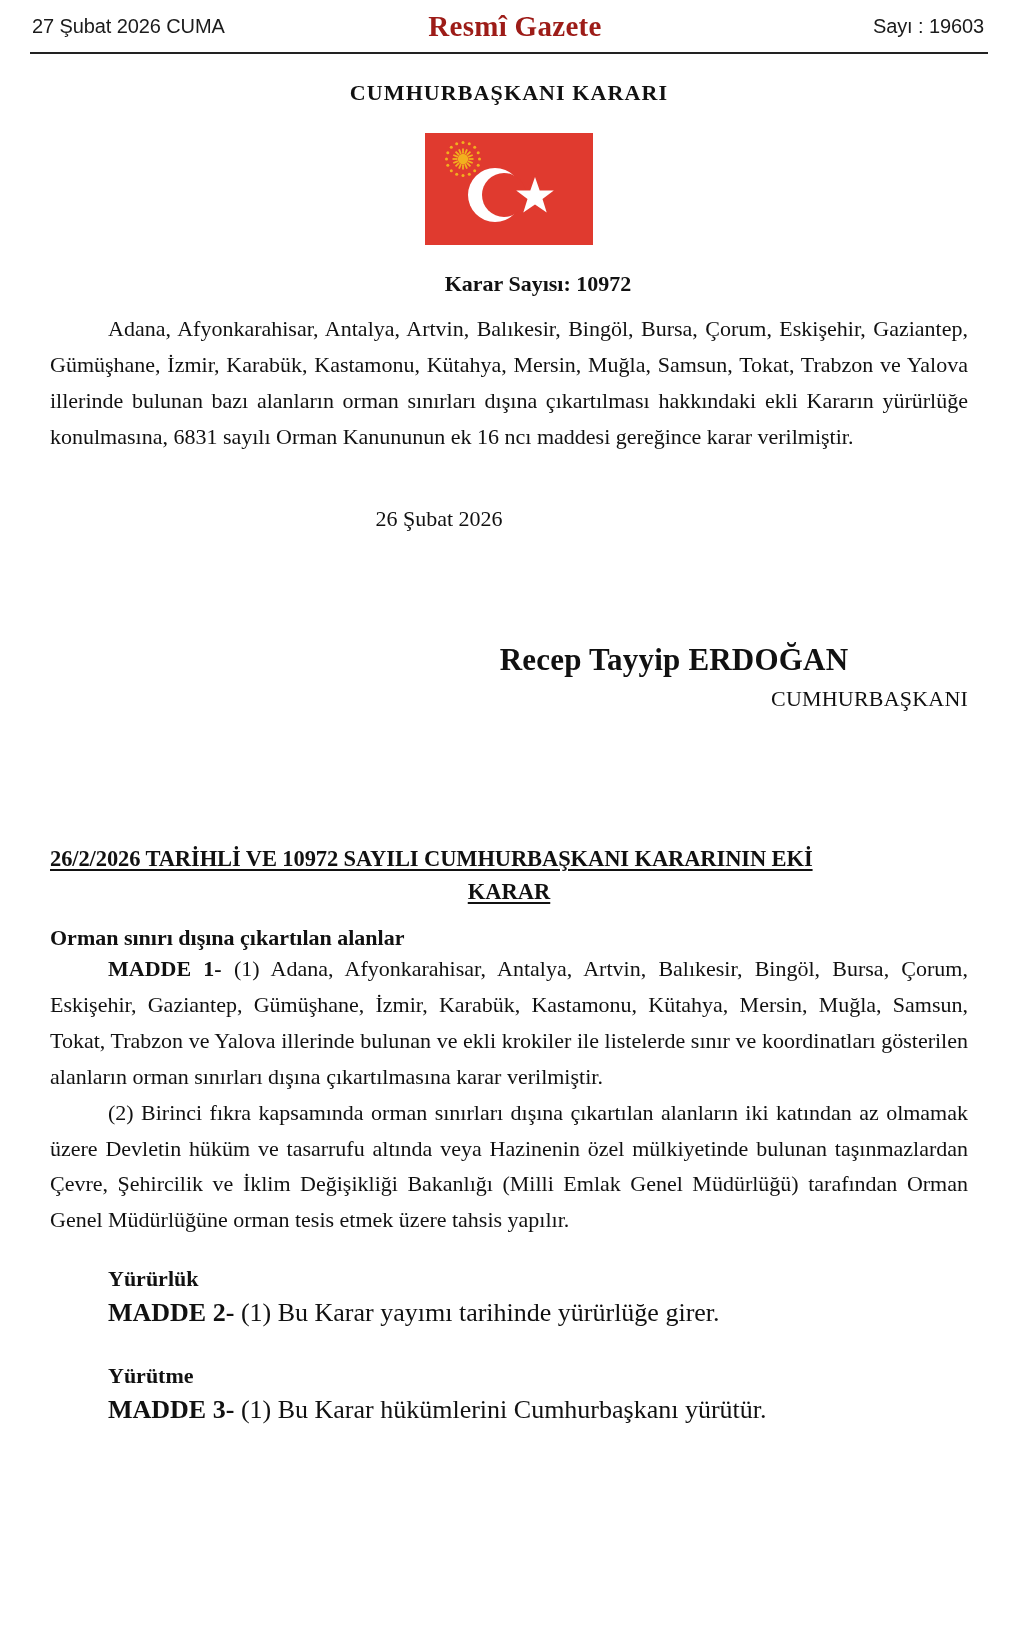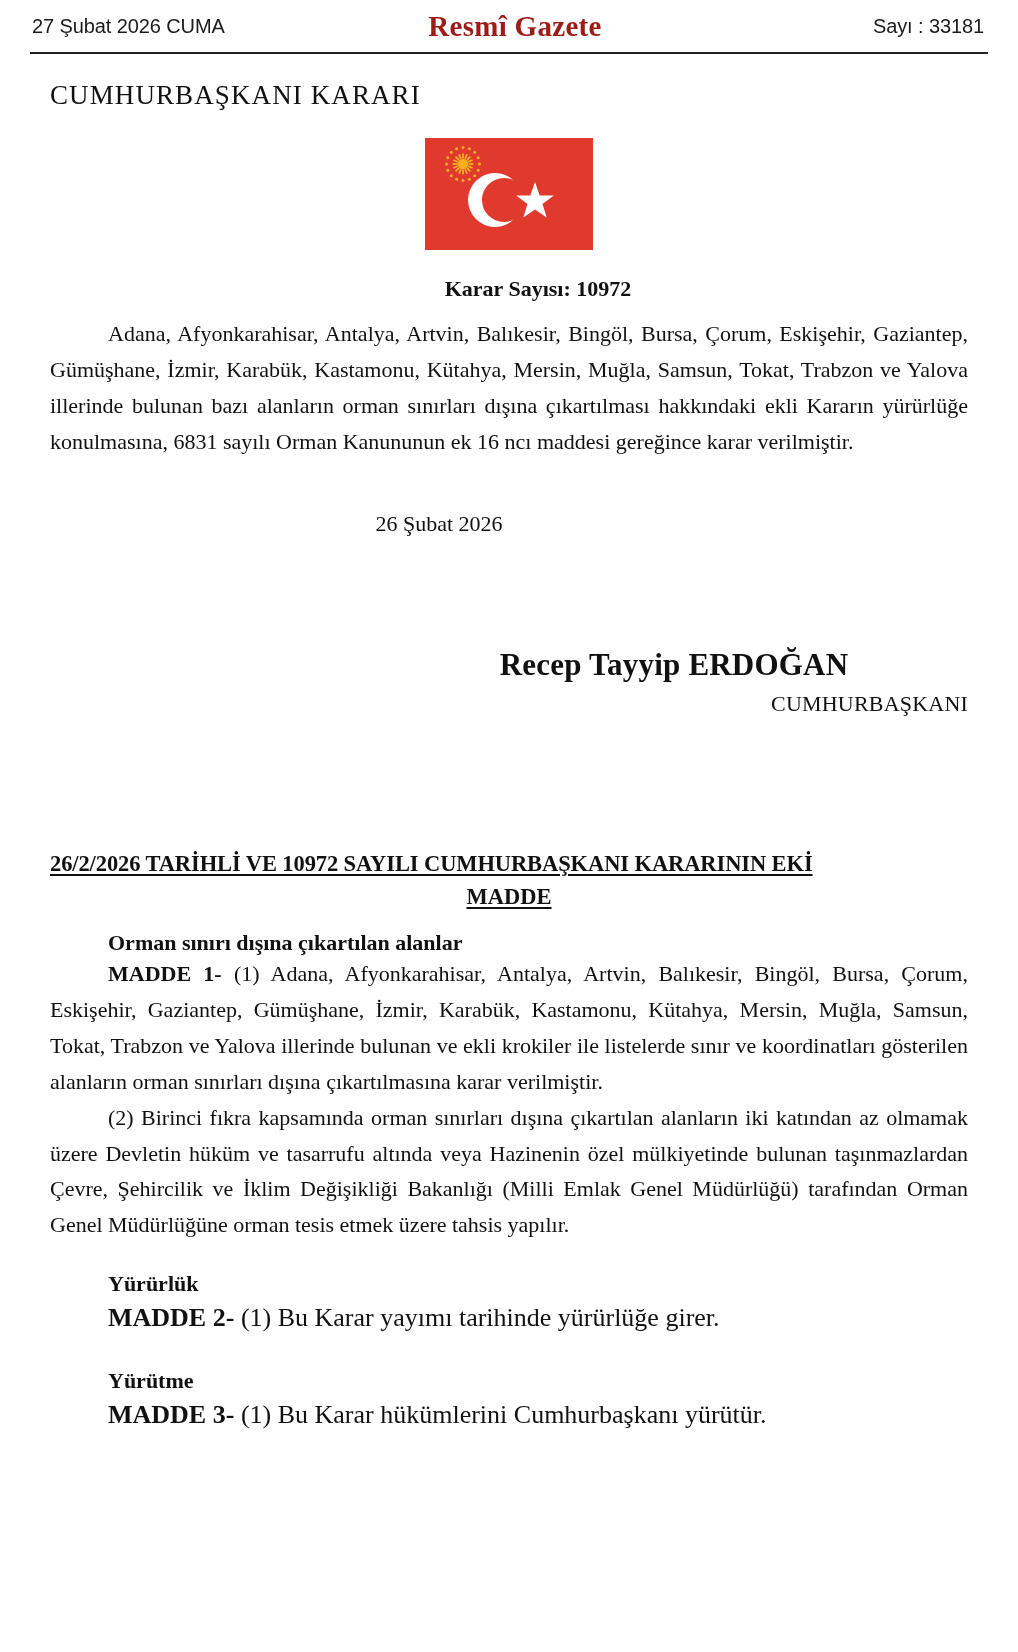--- a/index.html
+++ b/index.html
@@ -51,22 +51,23 @@
     margin: 0 30px;
     border-top: 2px solid #222222;
   }
 
   
   .page {
     padding: 0 50px;
   }
 
   .doc-title {
-    font-weight: normal;
-    font-size: 27px;
+    text-align: center;
+    font-weight: bold;
+    font-size: 22px;
     letter-spacing: 1.1px;
     margin-top: 26px;
   }
 
   
   .seal-wrap {
     display: flex;
     justify-content: center;
     margin-top: 27px;
   }
@@ -146,21 +147,20 @@
   }
   .annex-sub span {
     text-decoration: underline;
     text-underline-offset: 3px;
   }
 
   .sec-head {
     font-weight: bold;
     font-size: 22px;
     margin-top: 20px;
-    margin-left: 58px;
   }
   .madde-par {
     font-size: 22px;
     line-height: 1.63;
     text-align: justify;
     margin: 0;
     text-indent: 58px;
   }
   .madde-par b { font-weight: bold; }
   .tight { margin-top: 0; }
@@ -181,21 +181,21 @@
     font-size: 22px;
     margin-left: 58px;
   }
 </style>
 </head>
 <body>
 
 <div class="masthead">
   <div class="masthead-date">27 Şubat 2026 CUMA</div>
   <div class="masthead-title">Resmî Gazete</div>
-  <div class="masthead-issue">Sayı : 33181</div>
+  <div class="masthead-issue">Sayı : 19603</div>
 </div>
 <div class="masthead-rule"></div>
 
 <div class="page">
 
   <div class="doc-title">CUMHURBAŞKANI KARARI</div>
 
   <div class="seal-wrap">
     <div class="seal">
       <svg class="seal-svg" viewBox="0 0 168 112" xmlns="http://www.w3.org/2000/svg" aria-hidden="true">
@@ -257,21 +257,21 @@
 
   <div class="date-line">26 Şubat 2026</div>
 
   <div class="signature">
     <div class="sig-name">Recep Tayyip ERDOĞAN</div>
     <div class="sig-title">CUMHURBAŞKANI</div>
   </div>
 
   <div class="annex">
     <div class="annex-head"><span>26/2/2026 TARİHLİ VE 10972 SAYILI CUMHURBAŞKANI KARARININ EKİ</span></div>
-    <div class="annex-sub"><span>MADDE</span></div>
+    <div class="annex-sub"><span>KARAR</span></div>
 
     <div class="sec-head">Orman sınırı dışına çıkartılan alanlar</div>
     <p class="madde-par tight"><b>MADDE 1-</b> <span>(1)</span> <span>Adana, Afyonkarahisar, Antalya, Artvin, Balıkesir, Bingöl, Bursa, Çorum, Eskişehir, Gaziantep, Gümüşhane, İzmir, Karabük, Kastamonu, Kütahya, Mersin, Muğla, Samsun, Tokat, Trabzon ve Yalova illerinde bulunan ve ekli krokiler ile listelerde sınır ve koordinatları gösterilen alanların orman sınırları dışına çıkartılmasına karar verilmiştir.</span></p>
     <p class="madde-par"><span>(2)</span> <span>Birinci fıkra kapsamında orman sınırları dışına çıkartılan alanların iki katından az olmamak üzere Devletin hüküm ve tasarrufu altında veya Hazinenin özel mülkiyetinde bulunan taşınmazlardan Çevre, Şehircilik ve İklim Değişikliği Bakanlığı (Milli Emlak Genel Müdürlüğü) tarafından Orman Genel Müdürlüğüne orman tesis etmek üzere tahsis yapılır.</span></p>
 
     <div class="block-gap">
       <div class="sec-label">Yürürlük</div>
       <p class="flat-par"><b>MADDE 2-</b> <span>(1) Bu Karar yayımı tarihinde yürürlüğe girer.</span></p>
     </div>
 

